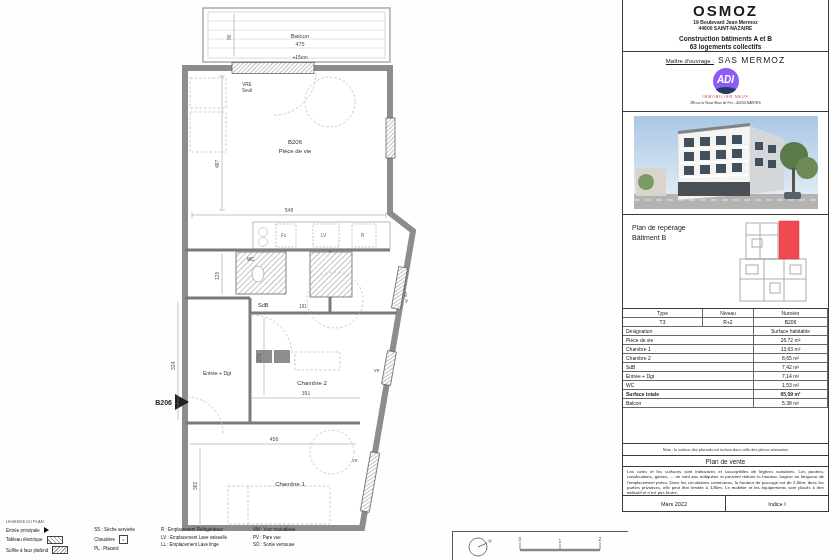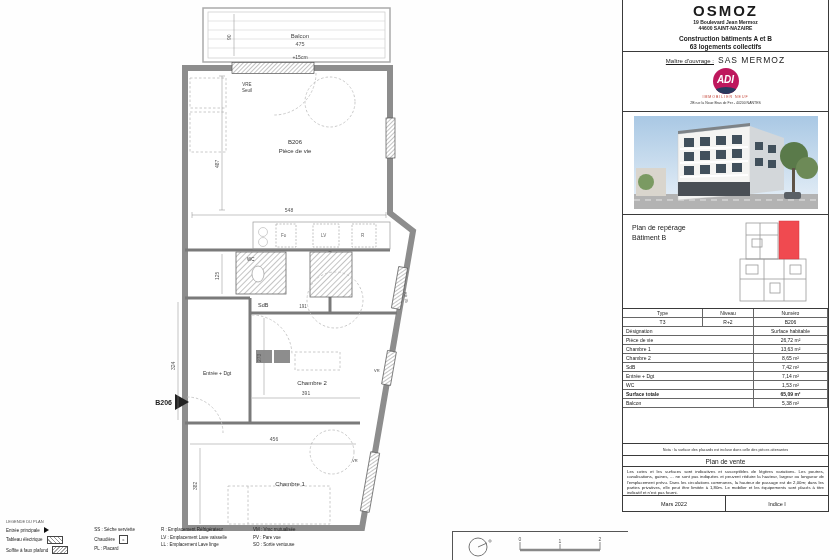--- a/index.html
+++ b/index.html
@@ -10,21 +10,21 @@
          border:1px solid #3a3a3a;border-top:none;display:flex;flex-direction:column;box-sizing:border-box;}
   .pbox{border-bottom:1px solid #3a3a3a;box-sizing:border-box;position:relative;background:#fff;}
   .b-head{height:52px;text-align:center;padding-top:2px;}
   .proj-title{font-size:15px;font-weight:bold;letter-spacing:2px;}
   .addr{font-size:5px;font-weight:bold;color:#222;line-height:1.25;}
   .prog{font-size:6.5px;font-weight:bold;margin-top:3px;line-height:1.3;}
   .b-client{height:60px;text-align:center;padding-top:3px;}
   .client-row{display:flex;justify-content:center;align-items:baseline;gap:4px;}
   .client-label{font-size:6px;text-decoration:underline;}
   .client-name{font-size:8.5px;letter-spacing:1px;}
-  .adi{width:26px;height:26px;border-radius:50%;background:#be185d;margin:3px auto 0;position:relative;overflow:hidden;}
+  .adi{width:26px;height:26px;border-radius:50%;background:#8b5cf6;margin:3px auto 0;position:relative;overflow:hidden;}
   .adi span{position:absolute;top:6px;left:0;right:0;color:#fff;font-weight:bold;font-style:italic;font-size:10px;text-align:center;}
   .adi i{position:absolute;bottom:0;left:0;right:0;height:7px;background:#283a5e;border-radius:50% 50% 0 0 / 90% 90% 0 0;}
   .adi-tag{font-size:3.5px;color:#c0392b;letter-spacing:1px;margin-top:1px;}
   .adi-addr{font-size:3.5px;color:#333;margin-top:2px;}
   .b-photo{height:103px;display:flex;align-items:center;justify-content:center;}
   .b-rep{height:95px;}
   .rep-txt{position:absolute;left:9px;top:8px;font-size:7px;line-height:1.5;}
   .rep-map{position:absolute;right:6px;top:4px;}
   .b-table{height:135px;padding:0;}
   .tbl{margin:0;border-top:none;font-size:5px;color:#222;}

